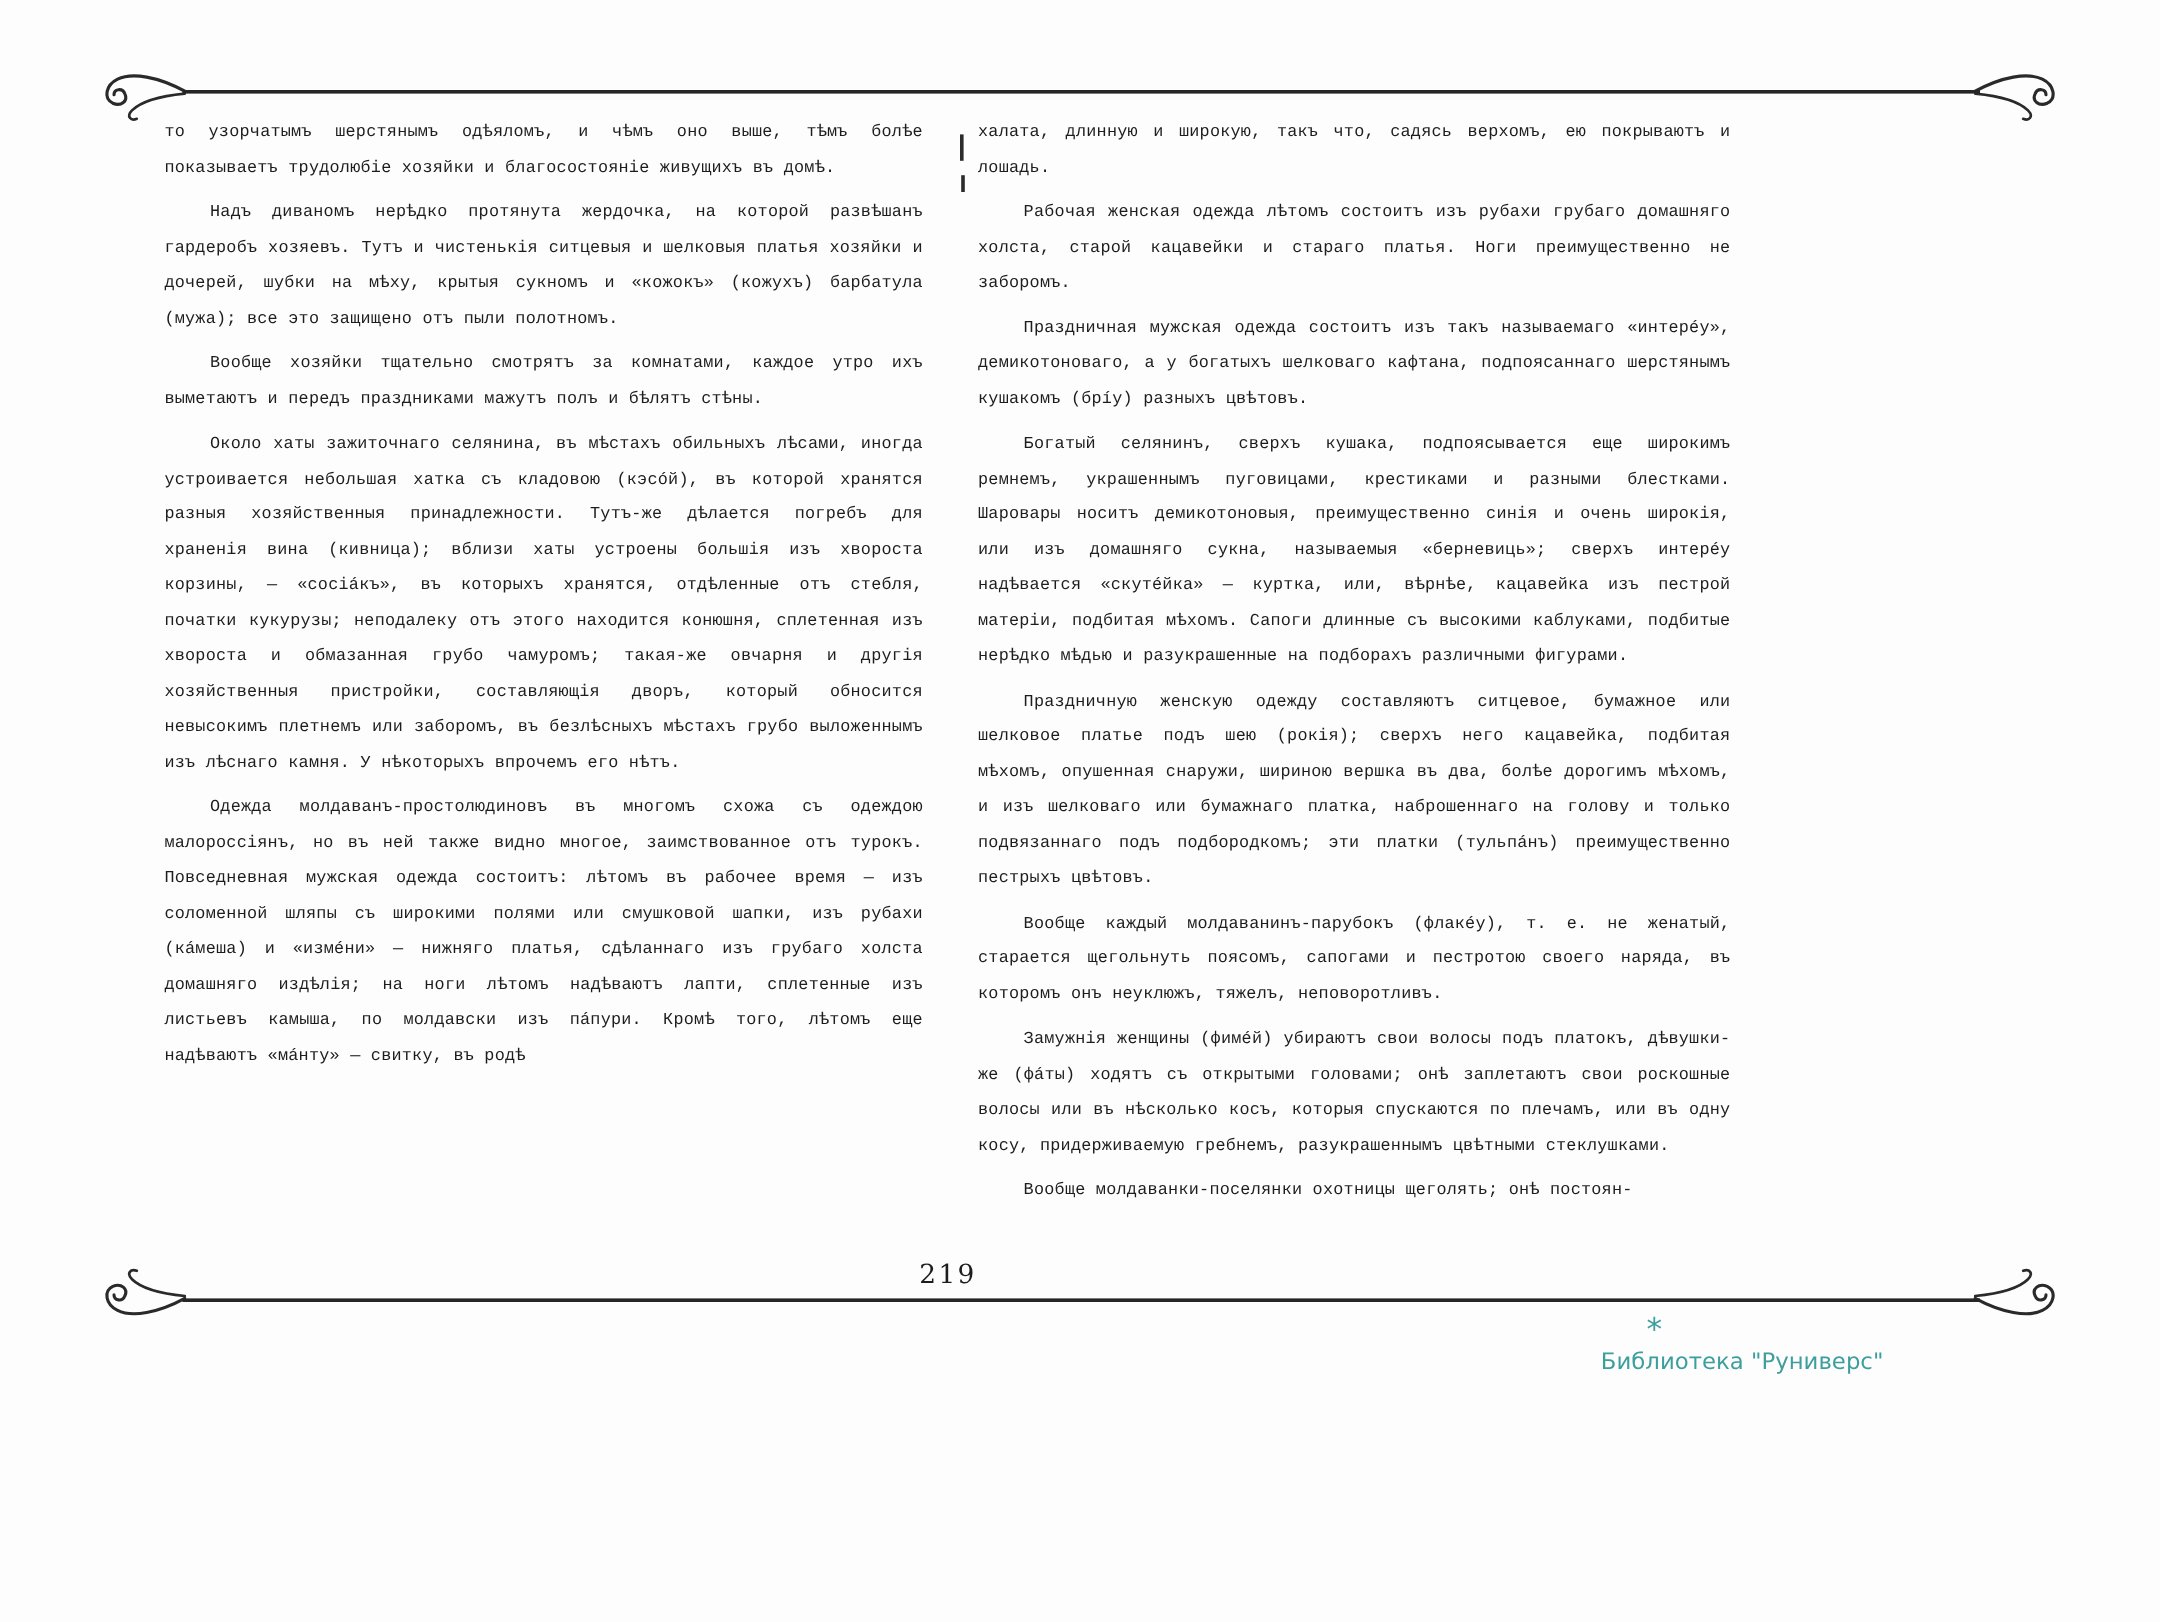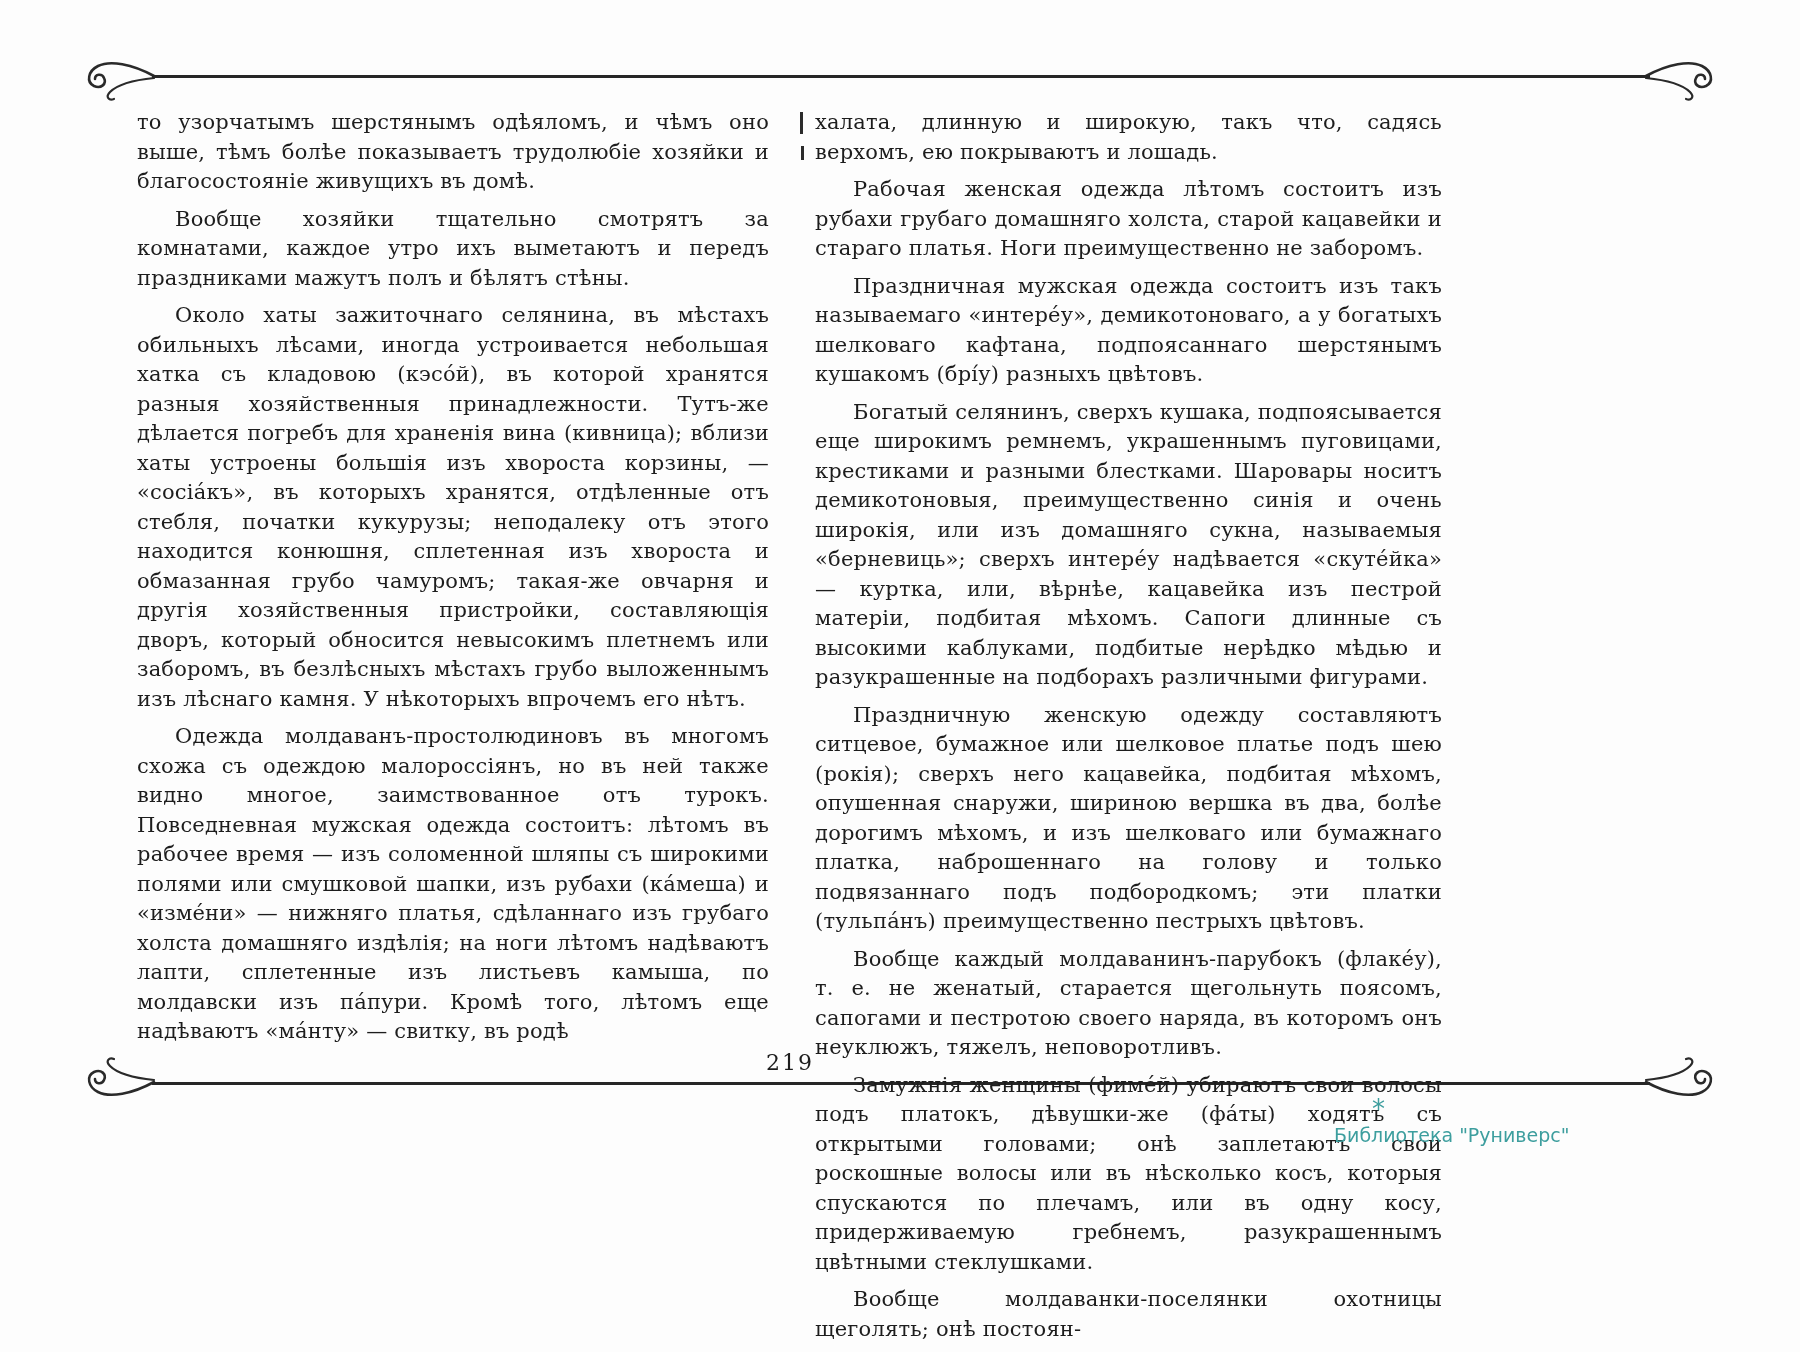--- a/index.html
+++ b/index.html
@@ -6,22 +6,22 @@
   .page{position:relative;width:1800px;height:1352px;background:#fdfdfd;
         font-family:"DejaVu Serif",serif;color:#1d1d1d;overflow:hidden;}
   .rule{position:absolute;height:3px;background:#262626;}
   .rule.top{left:152px;right:150px;top:75px;}
   .rule.bottom{left:152px;right:150px;top:1082px;}
   .orn{position:absolute;width:72px;height:48px;}
   .orn.tl{left:84px;top:54px;}
   .orn.tr{left:1644px;top:54px;transform:scaleX(-1);}
   .orn.bl{left:84px;top:1056px;transform:scaleY(-1);}
   .orn.br{left:1644px;top:1056px;transform:scale(-1,-1);}
-  .col{position:absolute;top:108px;text-align:justify;font-size:21px;
-       line-height:29.5px;letter-spacing:0.2px;}
+  .col{position:absolute;top:96px;text-align:justify;font-size:14px;
+       line-height:29.5px;letter-spacing:0.2px;font-family:Liberation Mono, monospace;}
   .col-left{left:137px;width:632px;}
   .col-right{left:815px;width:627px;}
   .col p{margin:0 0 8px;text-indent:38px;}
   .col p:first-of-type{text-indent:0;}
   .page-number{position:absolute;top:1050px;left:140px;width:1300px;
        text-align:center;font-size:22px;letter-spacing:2px;}
   .asterisk{position:absolute;left:1372px;top:1094px;color:#3d9e9e;
        font-size:26px;font-family:"DejaVu Sans",sans-serif;}
   .watermark{position:absolute;left:1334px;top:1124px;color:#3d9e9e;
        font-size:19px;font-family:"DejaVu Sans",sans-serif;}
@@ -54,20 +54,21 @@
   <div class="rule top"></div>
   <div class="rule bottom"></div>
 
   <div class="divider-mark dm1"></div>
   <div class="divider-mark dm2"></div>
 
   <div class="col col-left">
 
       <p class="para">то узорчатымъ шерстянымъ одѣяломъ, и чѣмъ оно выше, тѣмъ болѣе показываетъ трудолюбіе хозяйки и благосостояніе живущихъ въ домѣ.</p>
 
+      <p class="para">Надъ диваномъ нерѣдко протянута жердочка, на которой развѣшанъ гардеробъ хозяевъ. Тутъ и чистенькія ситцевыя и шелковыя платья хозяйки и дочерей, шубки на мѣху, крытыя сукномъ и «кожокъ» (кожухъ) барбатула (мужа); все это защищено отъ пыли полотномъ.</p>
 
       <p class="para">Вообще хозяйки тщательно смотрятъ за комнатами, каждое утро ихъ выметаютъ и передъ праздниками мажутъ полъ и бѣлятъ стѣны.</p>
 
       <p class="para">Около хаты зажиточнаго селянина, въ мѣстахъ обильныхъ лѣсами, иногда устроивается небольшая хатка съ кладовою (кэсóй), въ которой хранятся разныя хозяйственныя принадлежности. Тутъ-же дѣлается погребъ для храненія вина (кивница); вблизи хаты устроены большія изъ хвороста корзины, — «сосіáкъ», въ которыхъ хранятся, отдѣленные отъ стебля, початки кукурузы; неподалеку отъ этого находится конюшня, сплетенная изъ хвороста и обмазанная грубо чамуромъ; такая-же овчарня и другія хозяйственныя пристройки, составляющія дворъ, который обносится невысокимъ плетнемъ или заборомъ, въ безлѣсныхъ мѣстахъ грубо выложеннымъ изъ лѣснаго камня. У нѣкоторыхъ впрочемъ его нѣтъ.</p>
 
       <p class="para">Одежда молдаванъ-простолюдиновъ въ многомъ схожа съ одеждою малороссіянъ, но въ ней также видно многое, заимствованное отъ турокъ. Повседневная мужская одежда состоитъ: лѣтомъ въ рабочее время — изъ соломенной шляпы съ широкими полями или смушковой шапки, изъ рубахи (кáмеша) и «измéни» — нижняго платья, сдѣланнаго изъ грубаго холста домашняго издѣлія; на ноги лѣтомъ надѣваютъ лапти, сплетенные изъ листьевъ камыша, по молдавски изъ пáпури. Кромѣ того, лѣтомъ еще надѣваютъ «мáнту» — свитку, въ родѣ</p>
     </div>
 
   <div class="col col-right">
 

